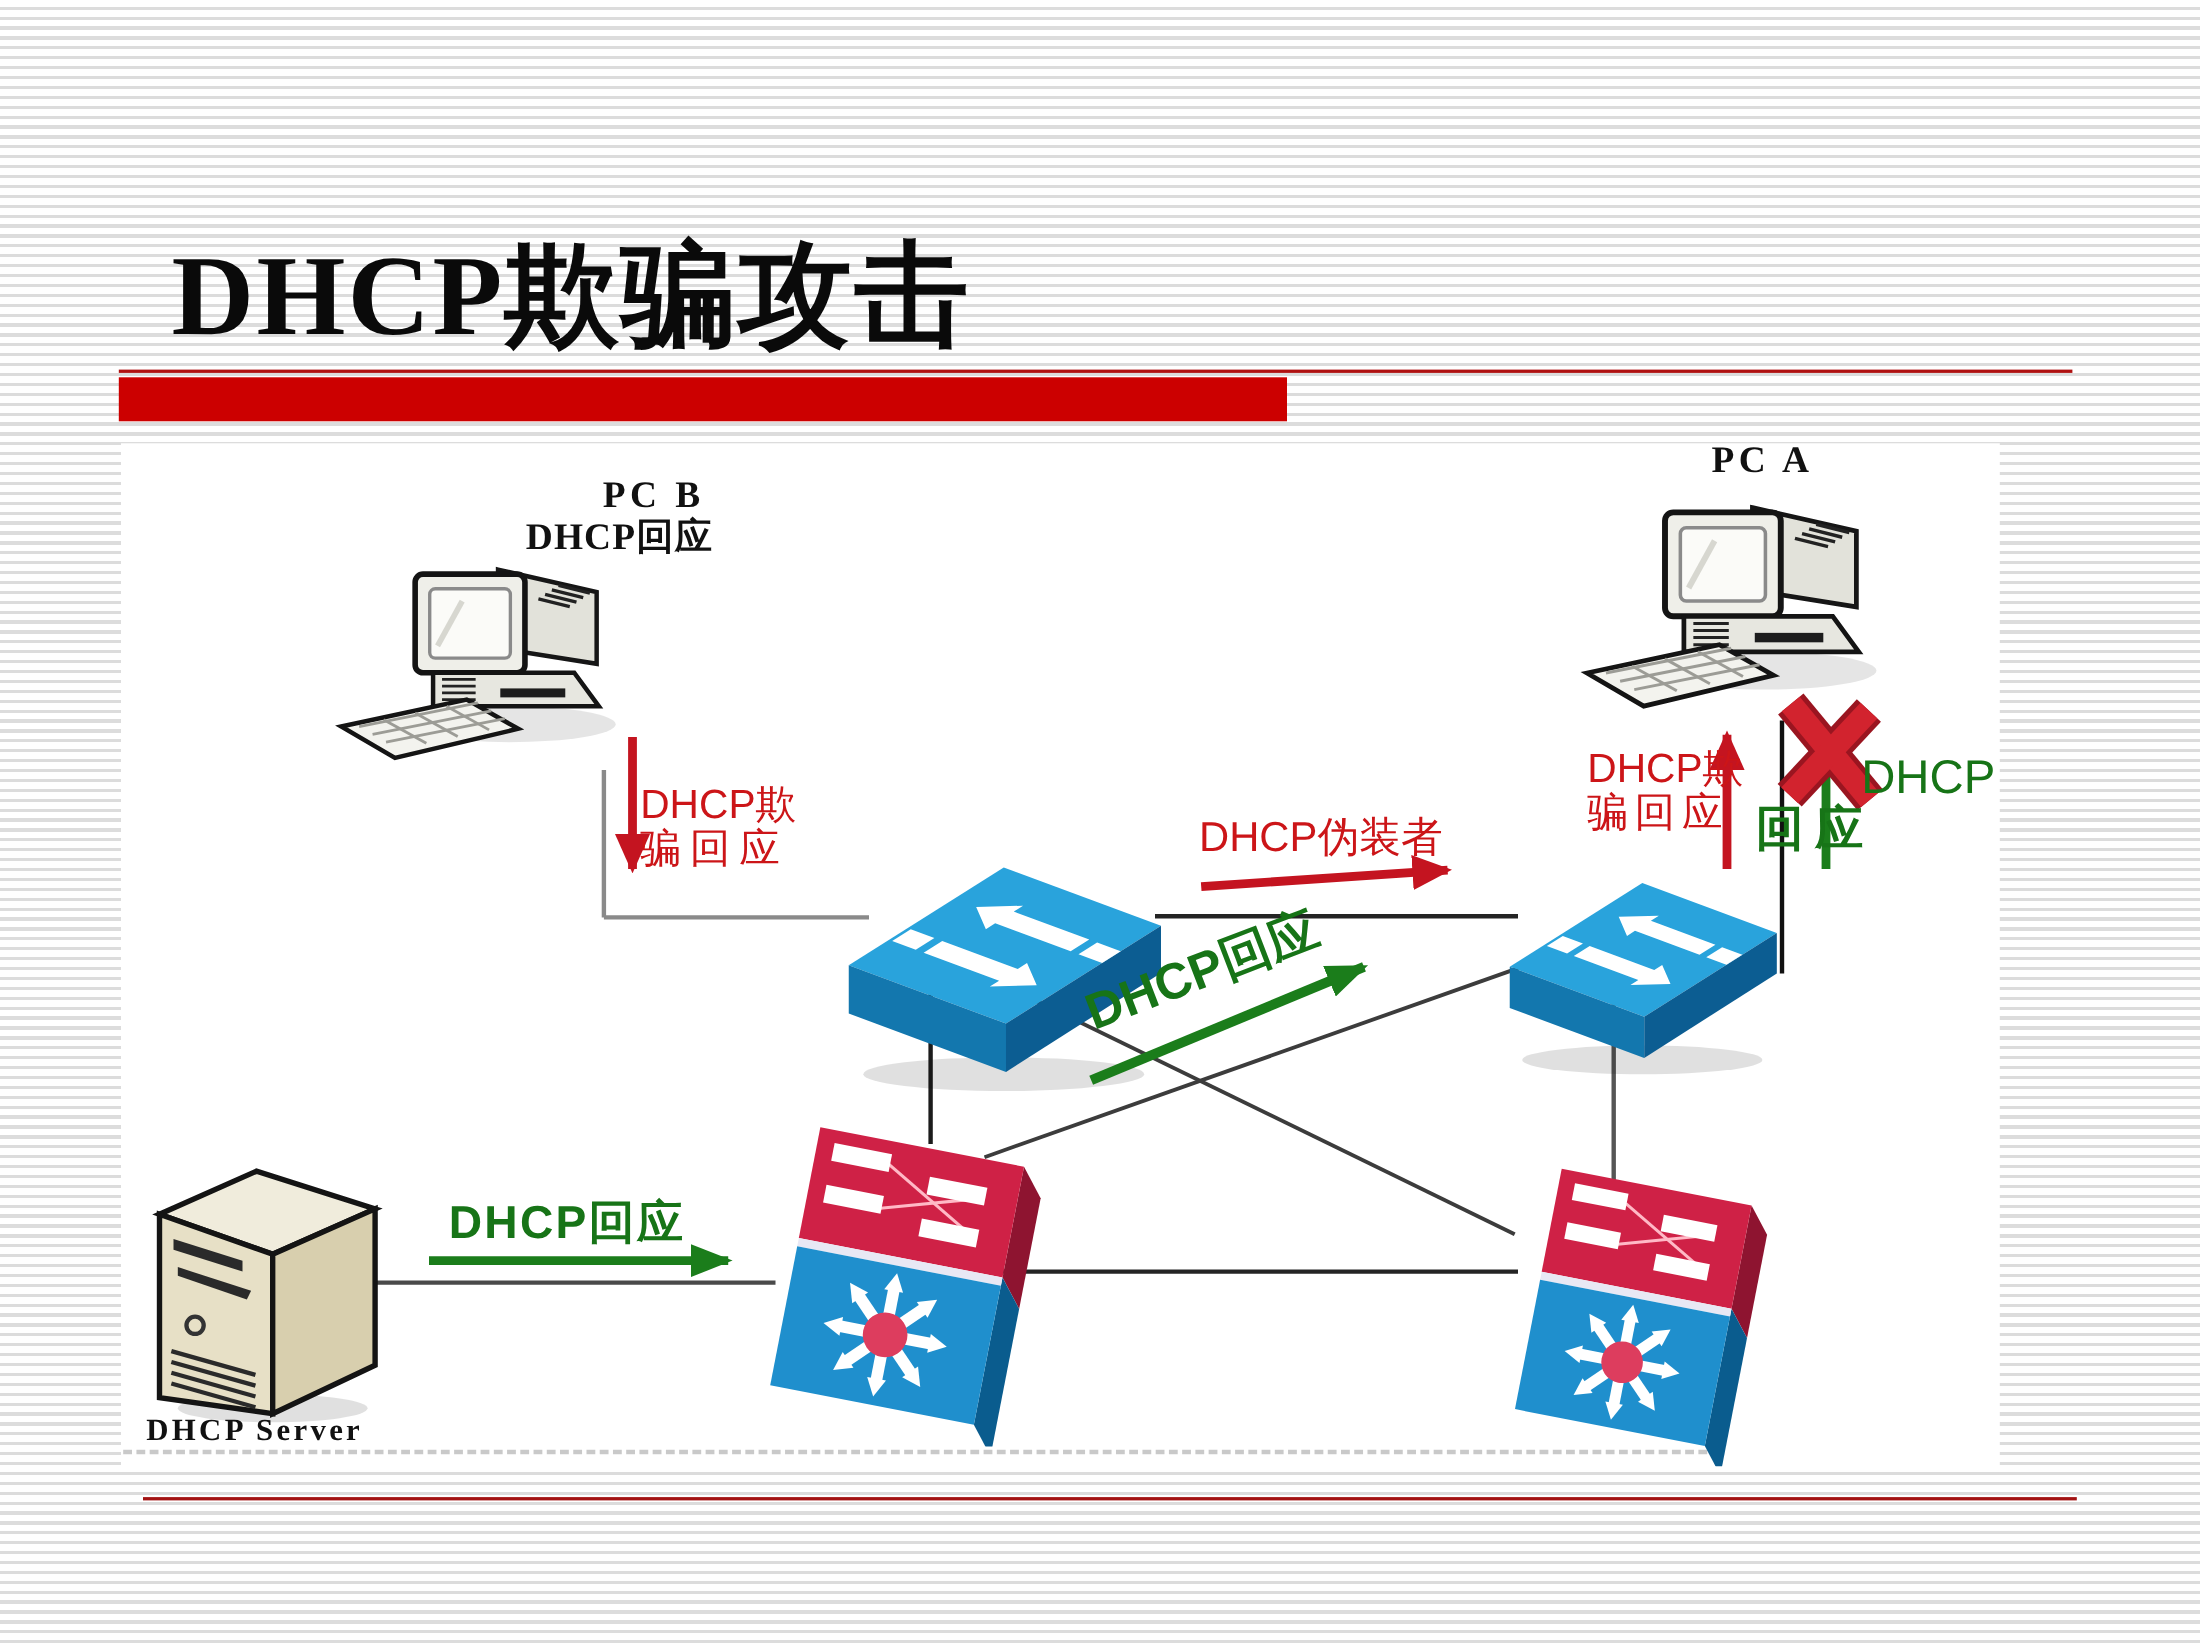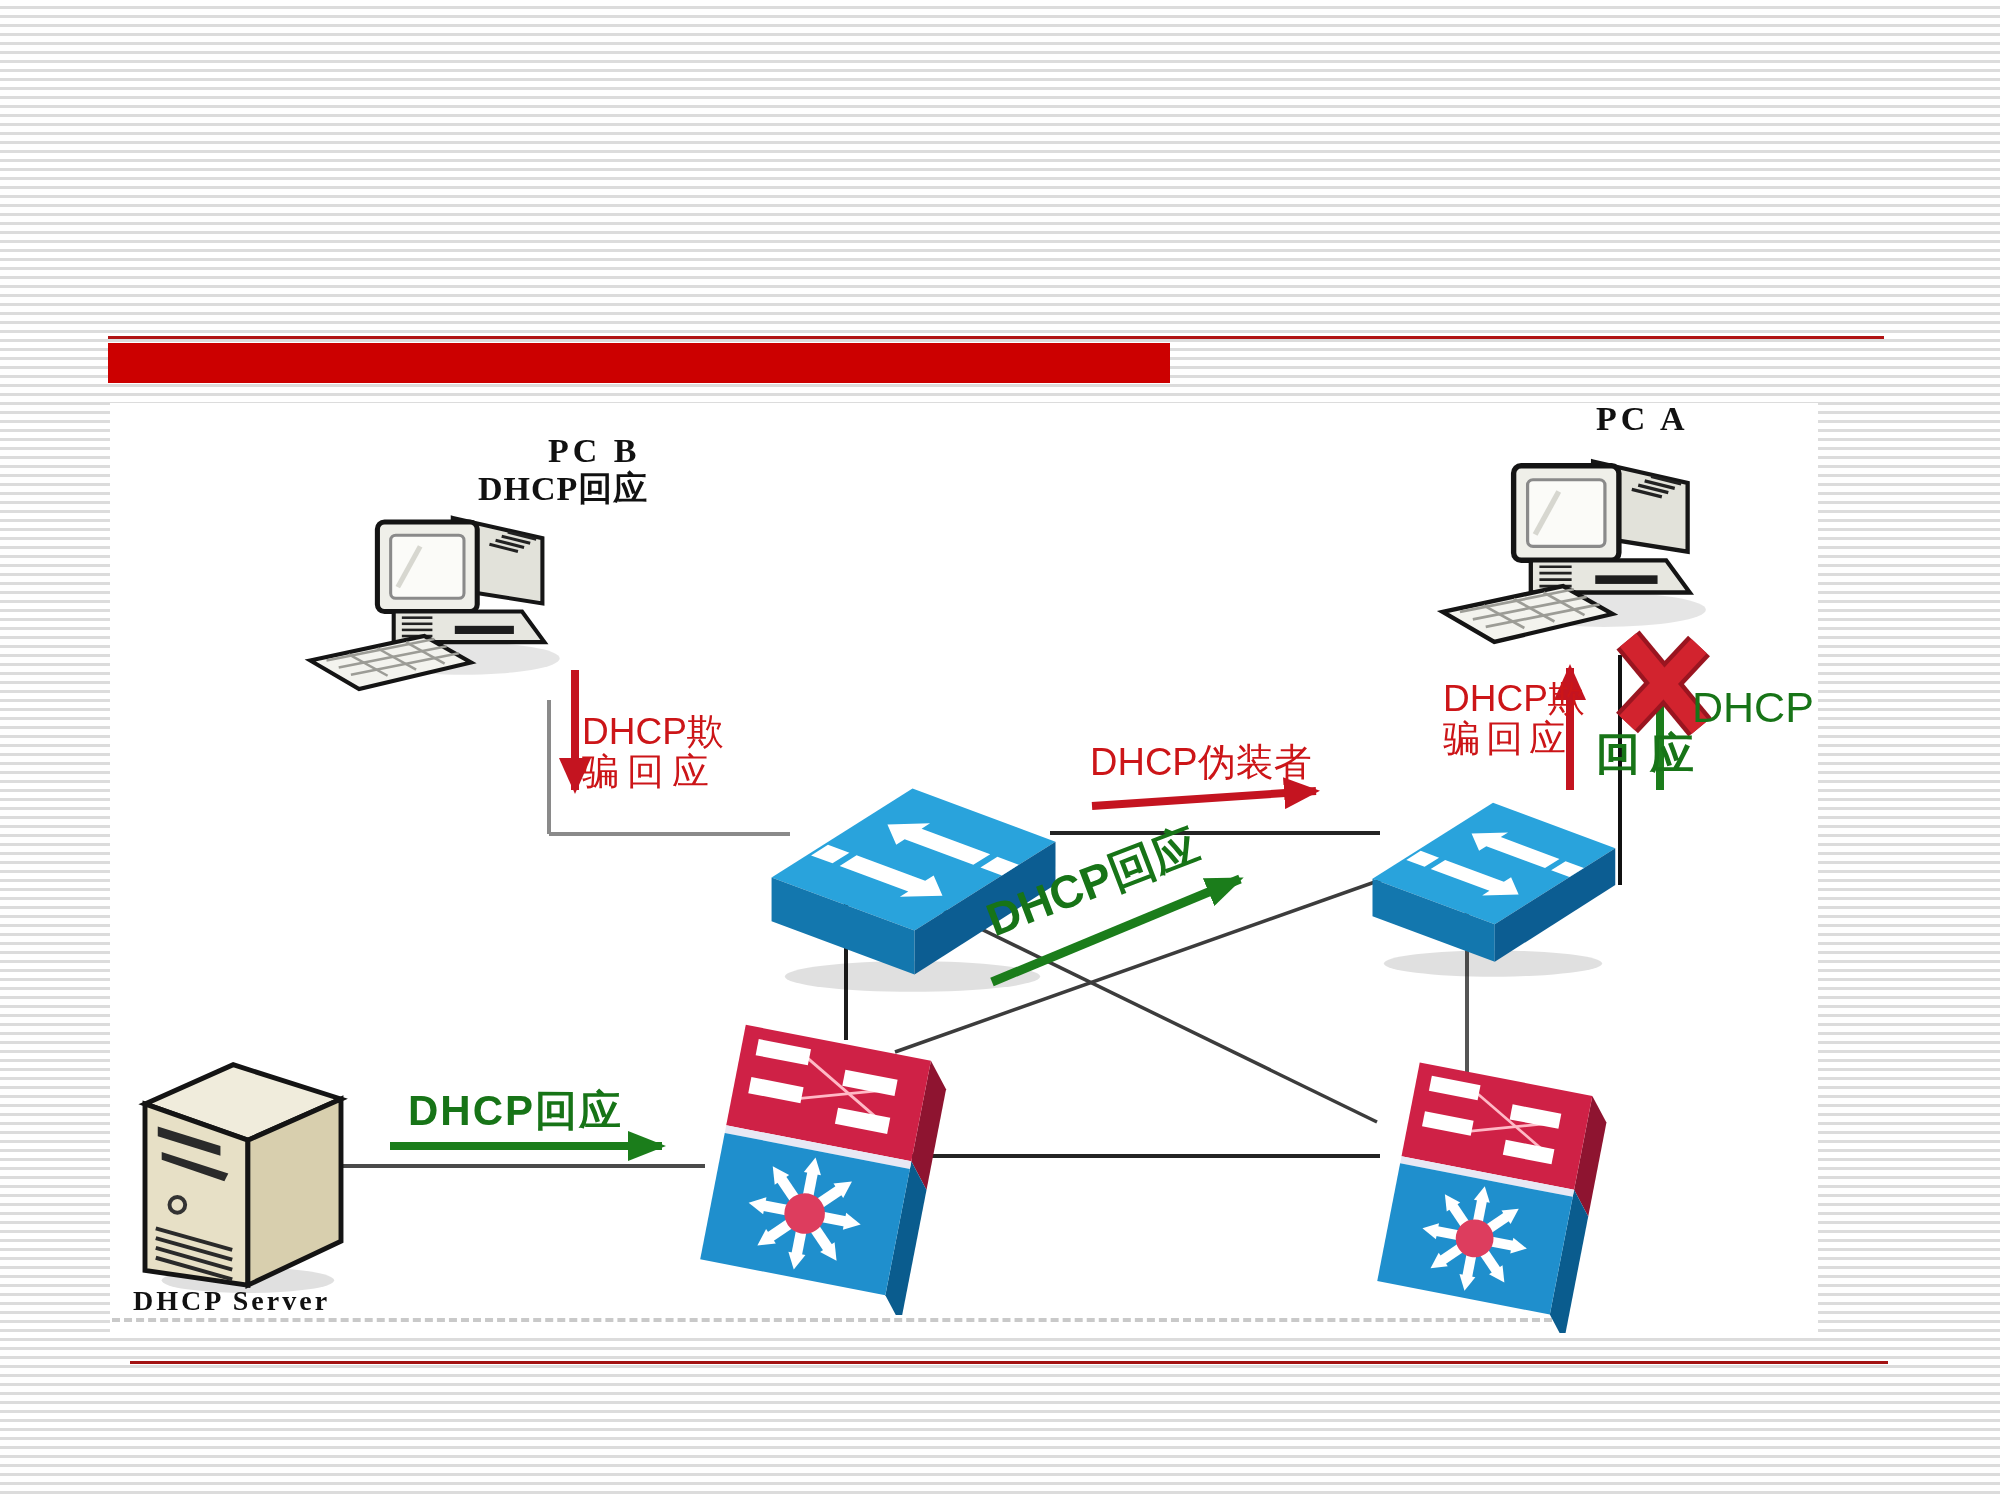--- a/index.html
+++ b/index.html
@@ -19,38 +19,39 @@
   #footer-line{left:130px;top:1361px;width:1758px;height:3px;background:#a31313;}
   #panel{left:110px;top:403px;width:1708px;height:932px;background:#ffffff;}
   #artifact-dots{left:112px;top:1318px;width:1440px;height:0;border-top:4px dashed #c9c9c9;}
   svg.layer{position:absolute;left:0;top:0;width:2000px;height:1500px;pointer-events:none;}
   .lbl{position:absolute;white-space:nowrap;line-height:1.08;}
   .serifb{font-family:"Liberation Serif",serif;font-weight:700;color:#111;}
   .red{color:#cc1518;}
   .green{color:#177417;}
   #pcb-name1{left:548px;top:433px;font-size:34px;letter-spacing:4px;}
   #pcb-name2{left:478px;top:471px;font-size:34px;letter-spacing:1px;}
-  #pca-name{left:1596px;top:401px;font-size:34px;letter-spacing:4px;}
+  #pca-name{left:1556px;top:401px;font-size:34px;letter-spacing:4px;}
   #server-name{left:133px;top:1286px;font-size:28px;letter-spacing:3px;text-align:right;}
   #lbl-spoof-left{left:582px;top:712px;font-size:37px;font-weight:500;}
   #lbl-spoof-left .l2{letter-spacing:8px;}
   #lbl-spoof-mid{left:1090px;top:742px;font-size:38px;font-weight:500;}
   #lbl-spoof-right{left:1443px;top:679px;font-size:37px;font-weight:500;}
   #lbl-spoof-right .l2{letter-spacing:6px;}
   #lbl-green-right1{left:1692px;top:684px;font-size:43px;font-weight:400;text-align:right;}
   #lbl-green-right2{left:1596px;top:730px;font-size:44px;font-weight:600;letter-spacing:10px;}
   #lbl-green-diag{left:998px;top:896px;font-size:46px;font-weight:700;transform:rotate(-21deg);transform-origin:left bottom;}
   #lbl-green-bottom{left:408px;top:1088px;font-size:42px;font-weight:600;letter-spacing:2px;}
   .dev{position:absolute;}
 </style>
 </head>
 <body>
 
 <div id="slide">
 
+  <div class="abs" id="title">DHCP欺骗攻击</div>
   <div class="abs" id="accent-line"></div>
   <div class="abs" id="accent-bar"></div>
   <div class="abs" id="panel"></div>
   <div class="abs" id="artifact-dots"></div>
   <div class="abs" id="footer-line"></div>
 
   <svg class="layer">
     <line x1="549" y1="700" x2="549" y2="834" stroke="#8a8a8a" stroke-width="4"></line>
     <line x1="549" y1="834" x2="790" y2="834" stroke="#8a8a8a" stroke-width="4"></line>
     <line x1="1050" y1="833" x2="1380" y2="833" stroke="#242424" stroke-width="4"></line>

